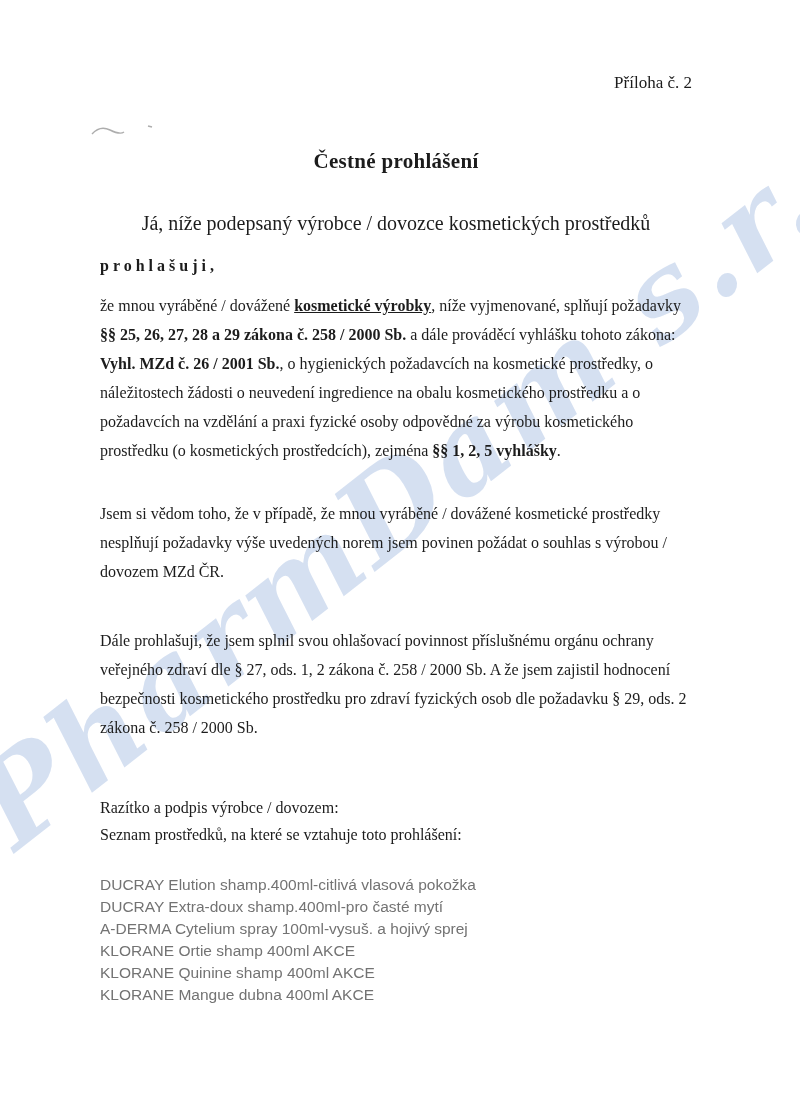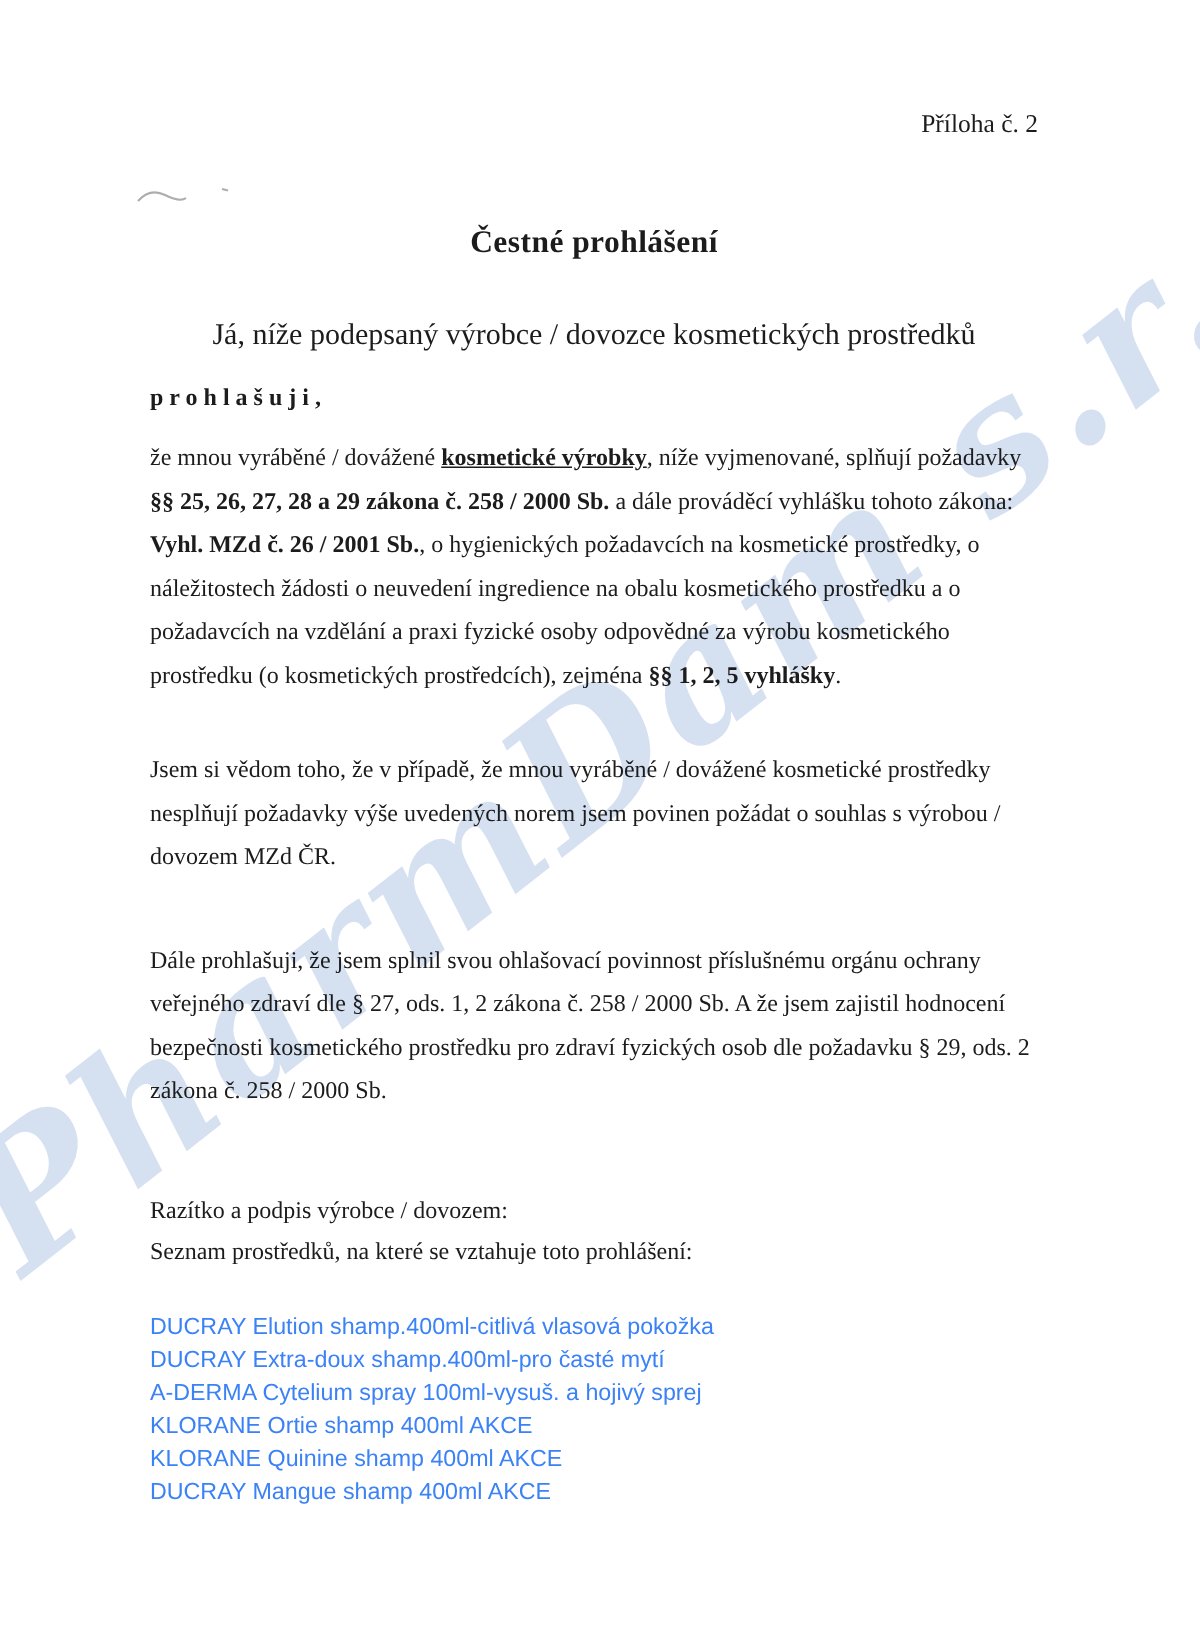--- a/index.html
+++ b/index.html
@@ -86,21 +86,21 @@
     line-height: 27px;
   }
   .footer-line { margin: 0; }
   .product-list {
     margin: 26px 0 0 0;
     padding: 0;
     list-style: none;
     font-family: "Liberation Sans", sans-serif;
     font-size: 15.5px;
     line-height: 22px;
-    color: #3b82f6;
+    color: #737373;
   }
   .product-list li { margin: 0; }
 </style>
 </head>
 <body>
 
 <div class="page">
 
   <div class="watermark">PharmDam s.r.o.</div>
 
@@ -131,17 +131,17 @@
       <p class="footer-line">Razítko a podpis výrobce / dovozem:</p>
       <p class="footer-line">Seznam prostředků, na které se vztahuje toto prohlášení:</p>
     </div>
 
     <ul class="product-list">
       <li>DUCRAY Elution shamp.400ml-citlivá vlasová pokožka</li>
       <li>DUCRAY Extra-doux shamp.400ml-pro časté mytí</li>
       <li>A-DERMA Cytelium spray 100ml-vysuš. a hojivý sprej</li>
       <li>KLORANE Ortie shamp 400ml AKCE</li>
       <li>KLORANE Quinine shamp 400ml AKCE</li>
-      <li>DUCRAY Mangue shamp 400ml AKCE</li>
+      <li>KLORANE Mangue dubna 400ml AKCE</li>
     </ul>
 
   </div>
 </div>
 
 </body></html>

